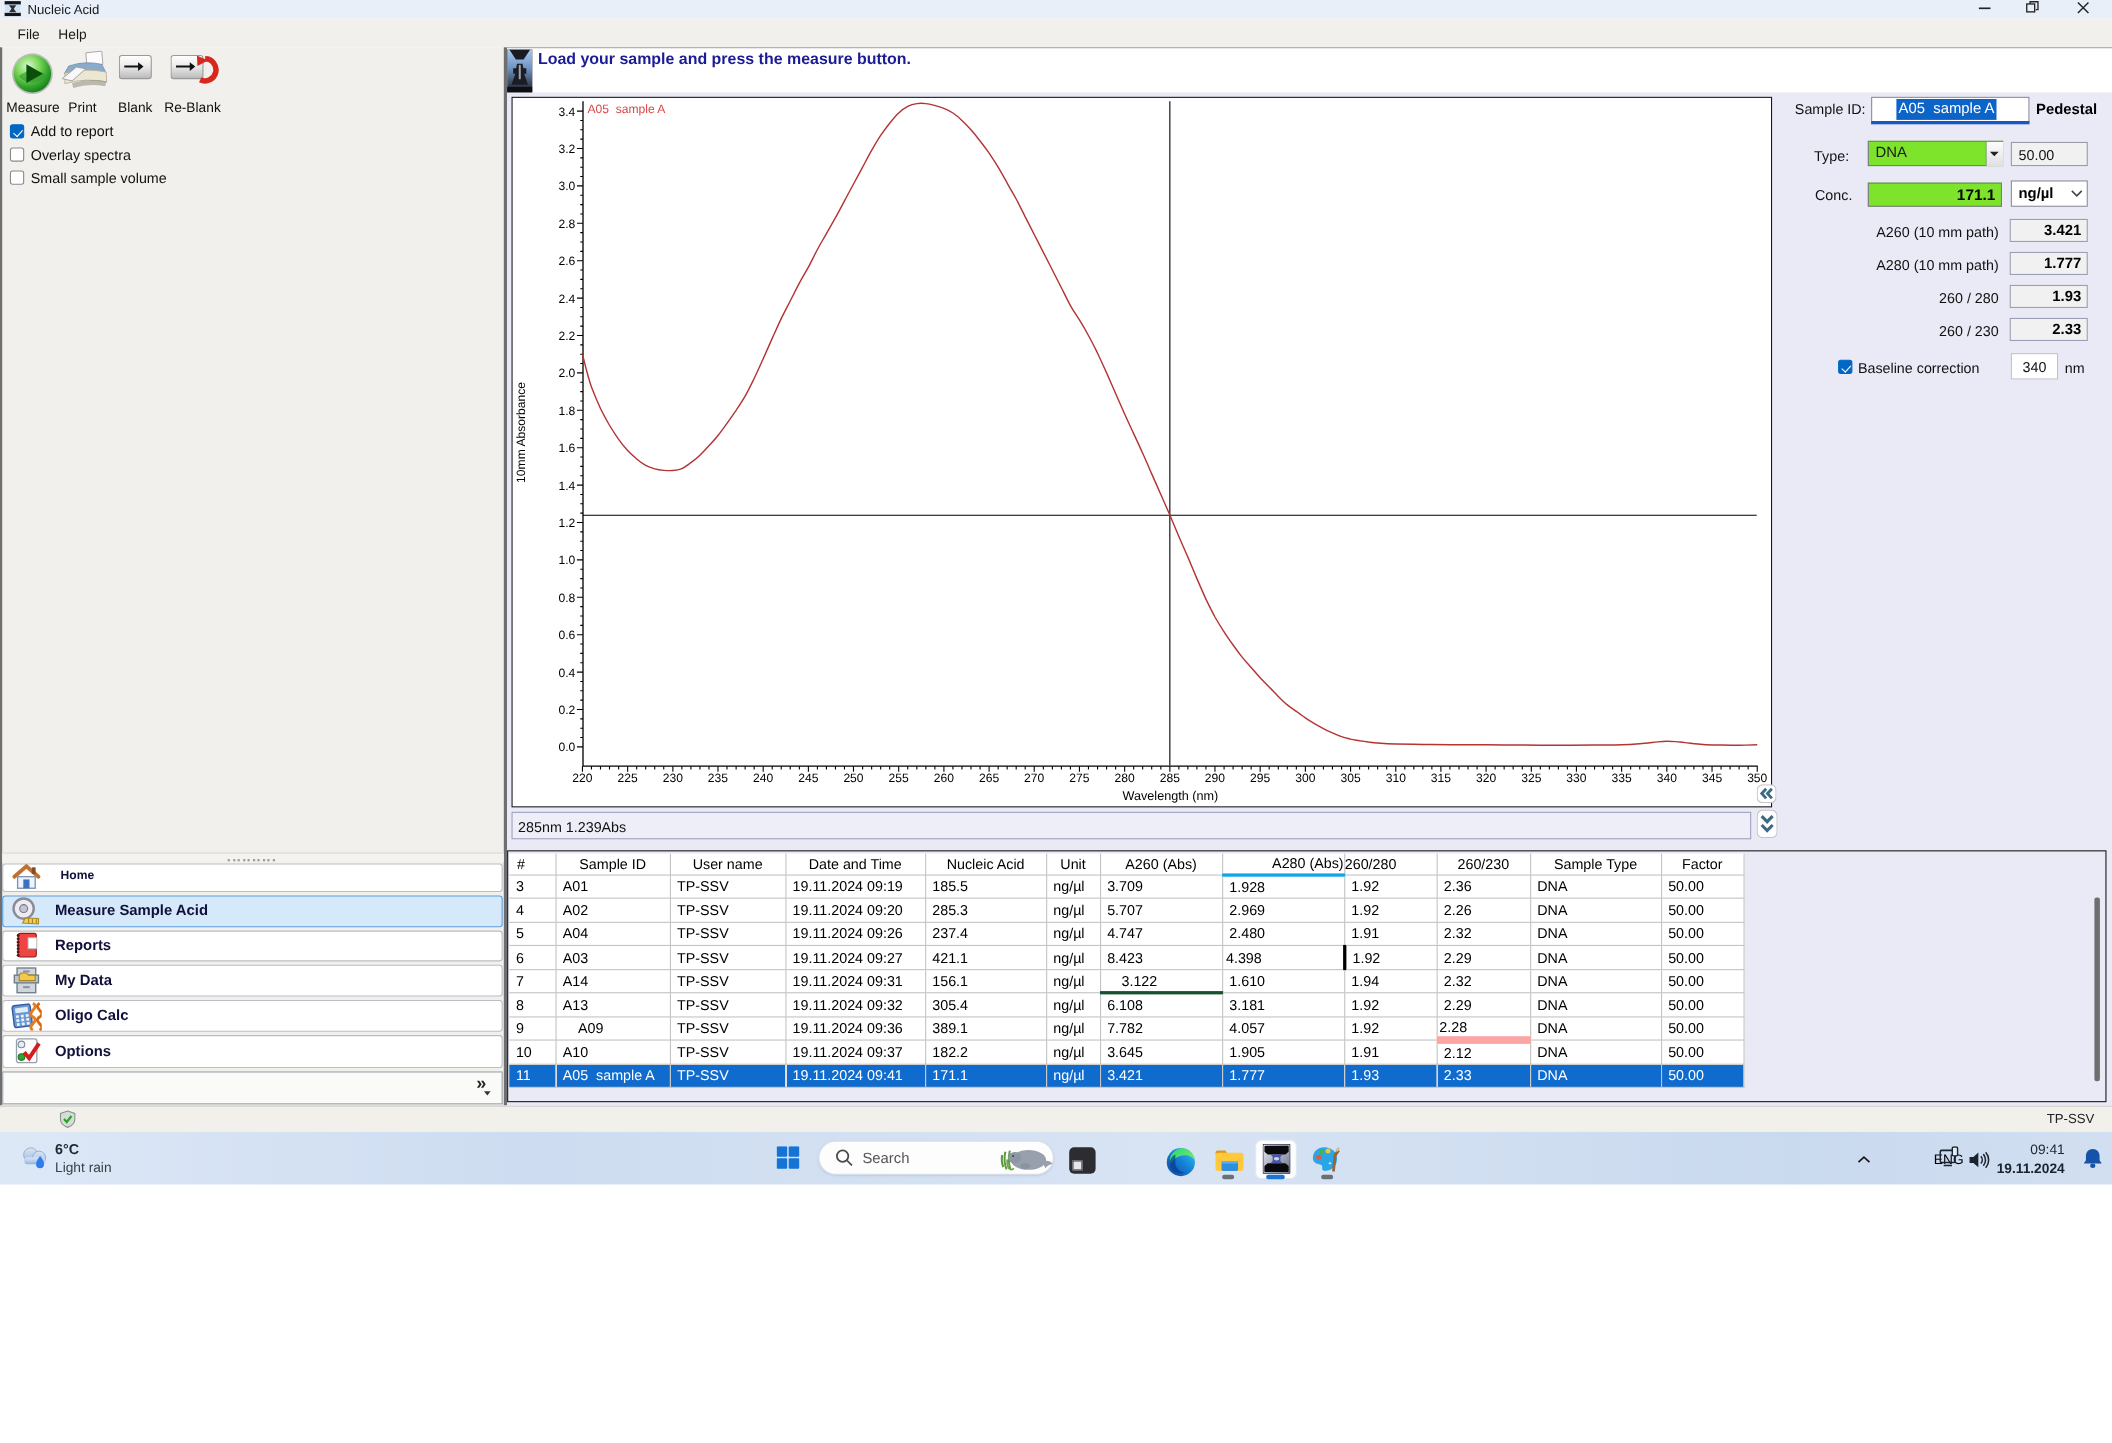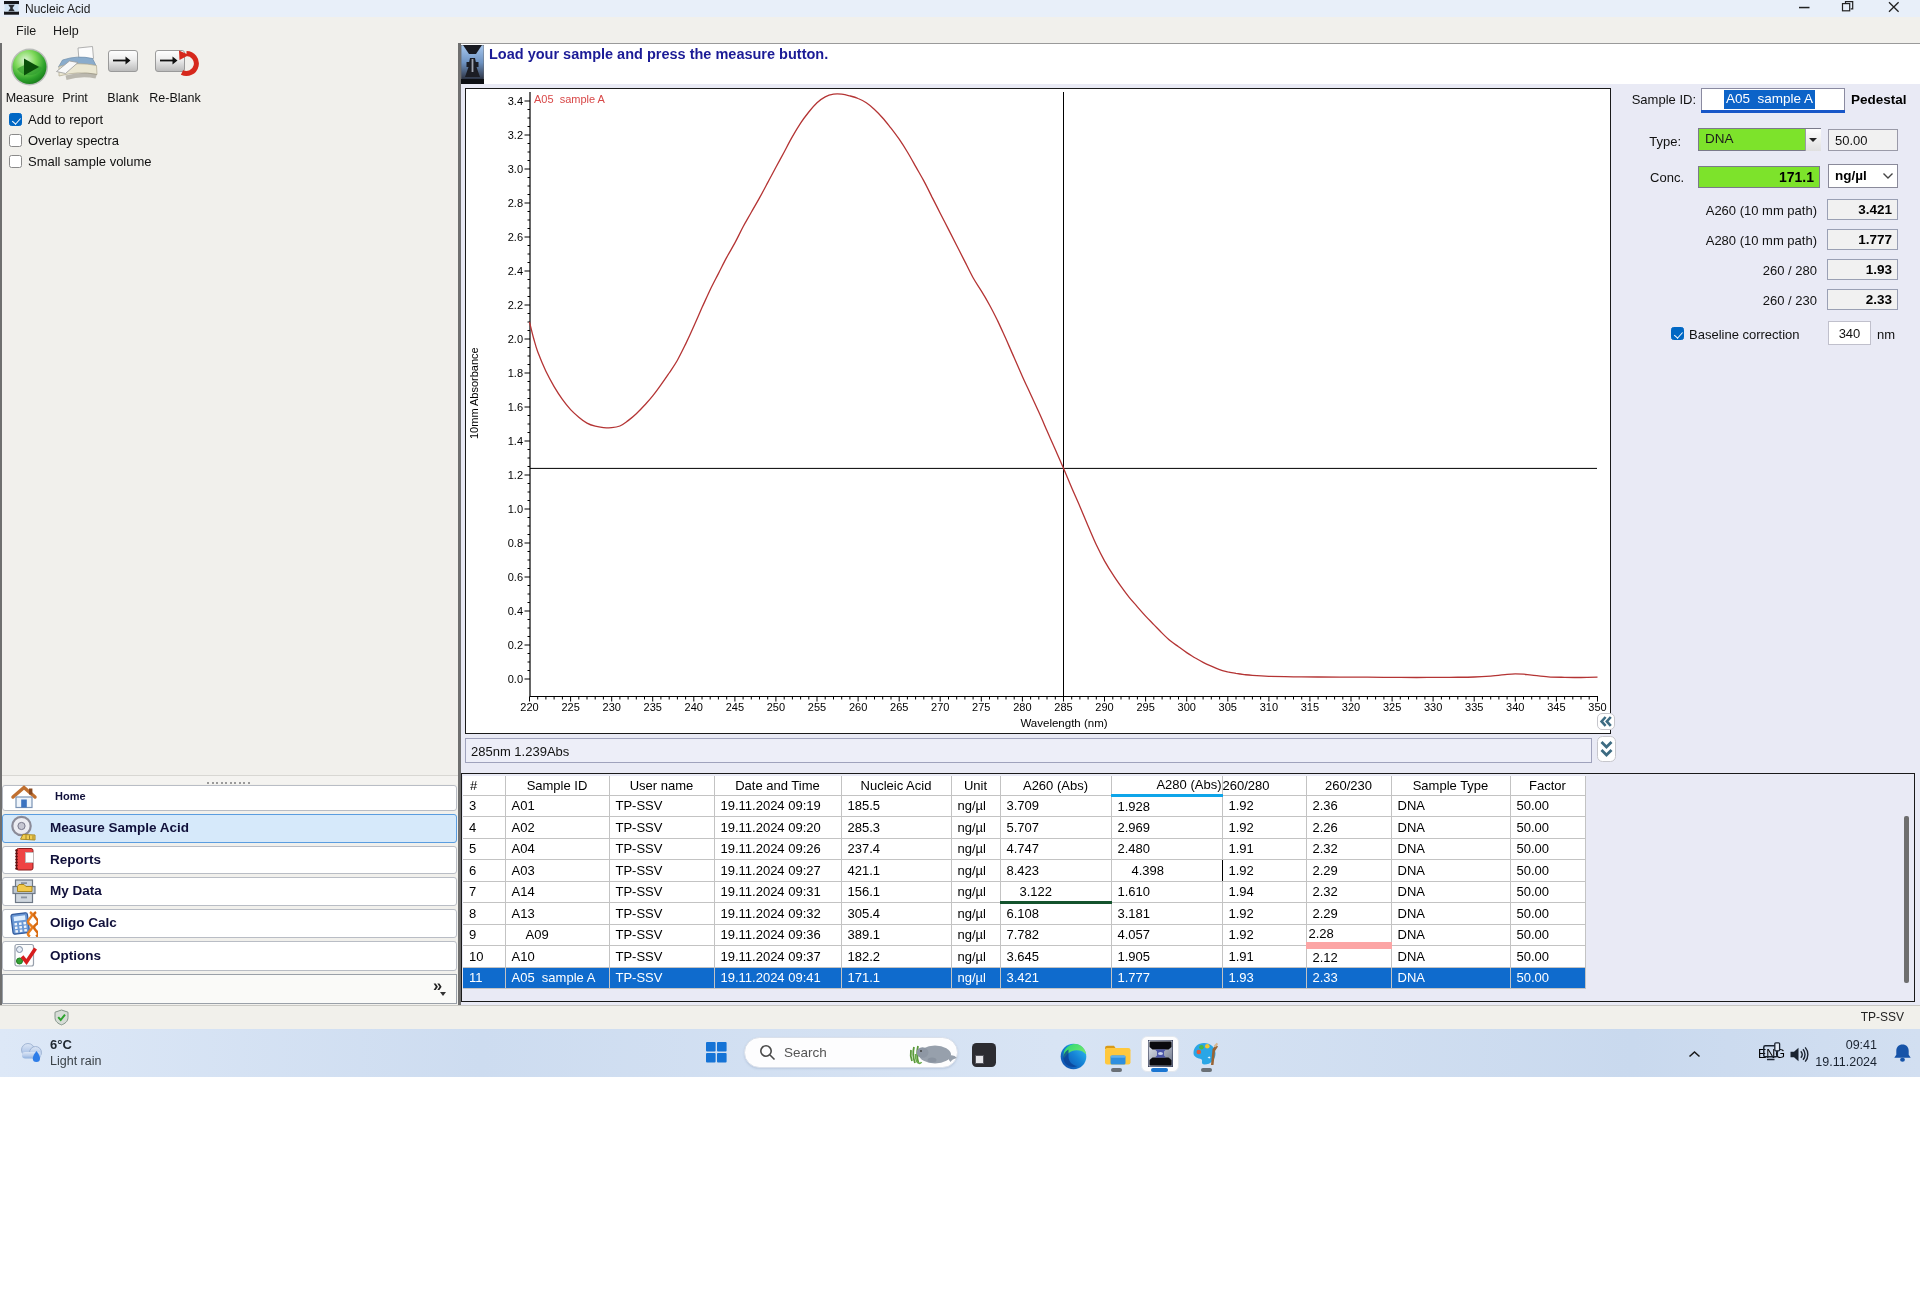--- a/index.html
+++ b/index.html
@@ -313,21 +313,21 @@
         <td style="border-right:1px solid #c3c3c3;border-bottom:1px solid #c3c3c3;padding-left:6px;overflow:hidden;white-space:nowrap">50.00</td>
       </tr>
       <tr style="height:21.5px;">
         <td style="border-right:1px solid #c3c3c3;border-bottom:1px solid #c3c3c3;padding-left:6px;overflow:hidden;white-space:nowrap">6</td>
         <td style="border-right:1px solid #c3c3c3;border-bottom:1px solid #c3c3c3;padding-left:6px;overflow:hidden;white-space:nowrap">A03</td>
         <td style="border-right:1px solid #c3c3c3;border-bottom:1px solid #c3c3c3;padding-left:6px;overflow:hidden;white-space:nowrap">TP-SSV</td>
         <td style="border-right:1px solid #c3c3c3;border-bottom:1px solid #c3c3c3;padding-left:6px;overflow:hidden;white-space:nowrap">19.11.2024 09:27</td>
         <td style="border-right:1px solid #c3c3c3;border-bottom:1px solid #c3c3c3;padding-left:6px;overflow:hidden;white-space:nowrap">421.1</td>
         <td style="border-right:1px solid #c3c3c3;border-bottom:1px solid #c3c3c3;padding-left:6px;overflow:hidden;white-space:nowrap">ng/µl</td>
         <td style="border-right:1px solid #c3c3c3;border-bottom:1px solid #c3c3c3;padding-left:6px;overflow:hidden;white-space:nowrap">8.423</td>
-        <td style="border-right:1px solid #000000;border-bottom:1px solid #c3c3c3;padding-left:20px;overflow:hidden;white-space:nowrap">4.398</td>
+        <td style="border-right:3px solid #000000;border-bottom:1px solid #c3c3c3;padding-left:3px;overflow:hidden;white-space:nowrap">4.398</td>
         <td style="border-right:1px solid #c3c3c3;border-bottom:1px solid #c3c3c3;padding-left:6px;overflow:hidden;white-space:nowrap">1.92</td>
         <td style="border-right:1px solid #c3c3c3;border-bottom:1px solid #c3c3c3;padding-left:6px;overflow:hidden;white-space:nowrap">2.29</td>
         <td style="border-right:1px solid #c3c3c3;border-bottom:1px solid #c3c3c3;padding-left:6px;overflow:hidden;white-space:nowrap">DNA</td>
         <td style="border-right:1px solid #c3c3c3;border-bottom:1px solid #c3c3c3;padding-left:6px;overflow:hidden;white-space:nowrap">50.00</td>
       </tr>
       <tr style="height:21.5px;">
         <td style="border-right:1px solid #c3c3c3;border-bottom:1px solid #c3c3c3;padding-left:6px;overflow:hidden;white-space:nowrap">7</td>
         <td style="border-right:1px solid #c3c3c3;border-bottom:1px solid #c3c3c3;padding-left:6px;overflow:hidden;white-space:nowrap">A14</td>
         <td style="border-right:1px solid #c3c3c3;border-bottom:1px solid #c3c3c3;padding-left:6px;overflow:hidden;white-space:nowrap">TP-SSV</td>
         <td style="border-right:1px solid #c3c3c3;border-bottom:1px solid #c3c3c3;padding-left:6px;overflow:hidden;white-space:nowrap">19.11.2024 09:31</td>
@@ -528,16 +528,16 @@
     <rect x="11.8" y="0.8" width="4.8" height="8" rx="1" fill="#e4ecf7" stroke="#1a2330" stroke-width="1.3"></rect>
     <path d="M14.2 9 v2.5" stroke="#1a2330" stroke-width="1.3"></path>
   </svg>
 <svg style="position:absolute;left:1789px;top:1046px" width="22" height="17">
     <path d="M1.5 5.8 h3.5 l4.5 -4 v13.4 l-4.5 -4 h-3.5 z" fill="#1a2330"></path>
     <path d="M11.8 5.2 a5 5 0 0 1 0 6.6" stroke="#1a2330" fill="none" stroke-width="1.4"></path>
     <path d="M14 3.2 a8 8 0 0 1 0 10.6" stroke="#1a2330" fill="none" stroke-width="1.4"></path>
     <path d="M16.2 1.4 a10.8 10.8 0 0 1 0 14.2" stroke="#1a2330" fill="none" stroke-width="1.4"></path>
   </svg>
 <div style="position:absolute;left:1814px;top:1038px;width:63px;text-align:right;font-size:12.5px;color:#1a2330;">09:41</div>
-<div style="position:absolute;left:1814px;top:1055px;width:63px;text-align:right;font-size:12.5px;color:#1a2330;">19.11.2024</div>
+<div style="position:absolute;left:1814px;top:1055px;width:63px;text-align:right;font-size:12.5px;color:#1a2330;font-weight:bold;">19.11.2024</div>
 <svg style="position:absolute;left:1893px;top:1043px" width="19" height="21">
     <path d="M9.5 1.5 c3.8 0 6.2 2.7 6.2 6.2 v4 l2 3 h-16.4 l2 -3 v-4 c0 -3.5 2.4 -6.2 6.2 -6.2 z" fill="#1653a8"></path>
     <ellipse cx="9.5" cy="16.8" rx="2.4" ry="2" fill="#1653a8"></ellipse>
   </svg>
 </body></html>

